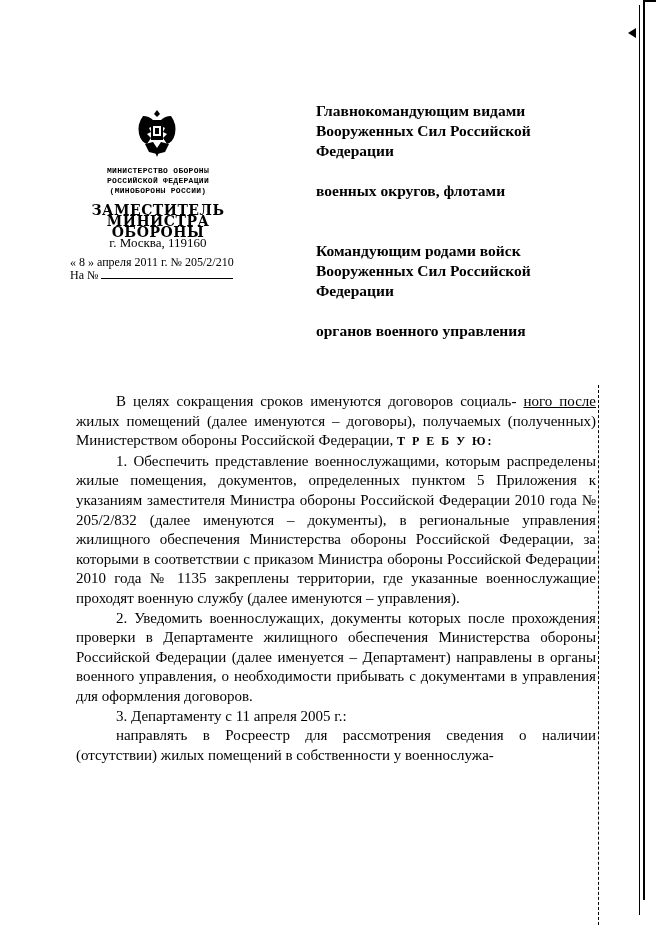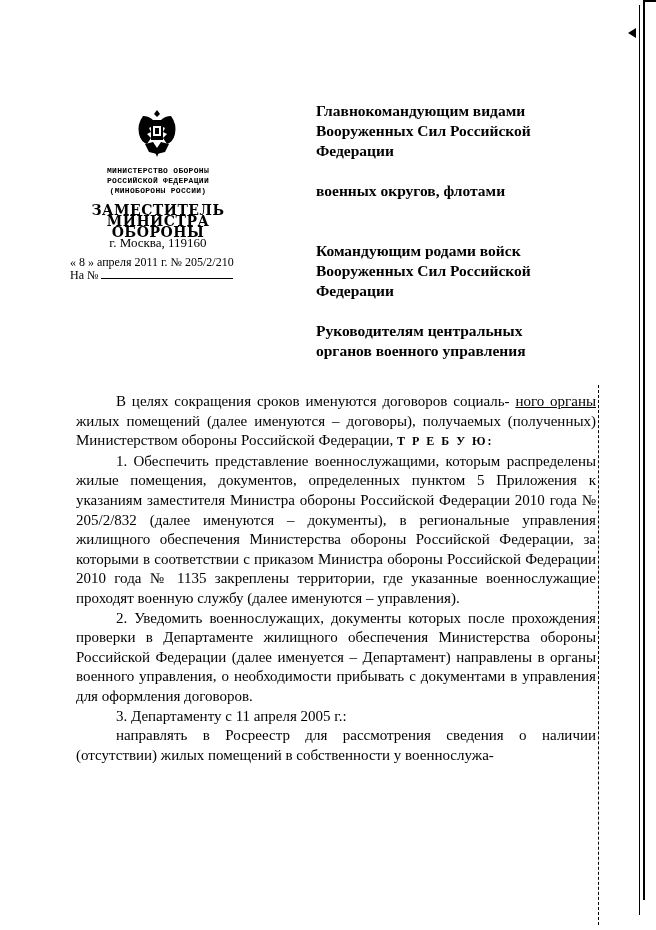--- a/index.html
+++ b/index.html
@@ -92,25 +92,24 @@
   </div>
   <div class="addr a2">
     <div>военных округов, флотами</div>
   </div>
   <div class="addr a3">
     <div>Командующим родами войск</div>
     <div>Вооруженных Сил Российской</div>
     <div>Федерации</div>
   </div>
   <div class="addr a4">
-    <div>Руководителям центральных</div>
     <div>органов военного управления</div>
   </div>
 
   <div class="body">
-    <p><span>В целях сокращения сроков именуются договоров социаль-</span> <span class="uline">ного органы</span><span> жилых помещений (далее именуются – договоры), получаемых (полученных) Министерством обороны Российской Федерации, </span><span class="demand">Т Р Е Б У Ю:</span></p>
+    <p><span>В целях сокращения сроков именуются договоров социаль-</span> <span class="uline">ного после</span><span> жилых помещений (далее именуются – договоры), получаемых (полученных) Министерством обороны Российской Федерации, </span><span class="demand">Т Р Е Б У Ю:</span></p>
     <p>1. Обеспечить представление военнослужащими, которым распределены жилые помещения, документов, определенных пунктом 5 Приложения к указаниям заместителя Министра обороны Российской Федерации 2010 года № 205/2/832 (далее именуются – документы), в региональные управления жилищного обеспечения Министерства обороны Российской Федерации, за которыми в соответствии с приказом Министра обороны Российской Федерации 2010 года № 1135 закреплены территории, где указанные военнослужащие проходят военную службу (далее именуются – управления).</p>
     <p>2. Уведомить военнослужащих, документы которых после прохождения проверки в Департаменте жилищного обеспечения Министерства обороны Российской Федерации (далее именуется – Департамент) направлены в органы военного управления, о необходимости прибывать с документами в управления для оформления договоров.</p>
     <p>3. Департаменту с 11 апреля 2005 г.:</p>
     <p>направлять в Росреестр для рассмотрения сведения о наличии (отсутствии) жилых помещений в собственности у военнослужа-</p>
   </div>
 
 </div>
 
 </body></html>

